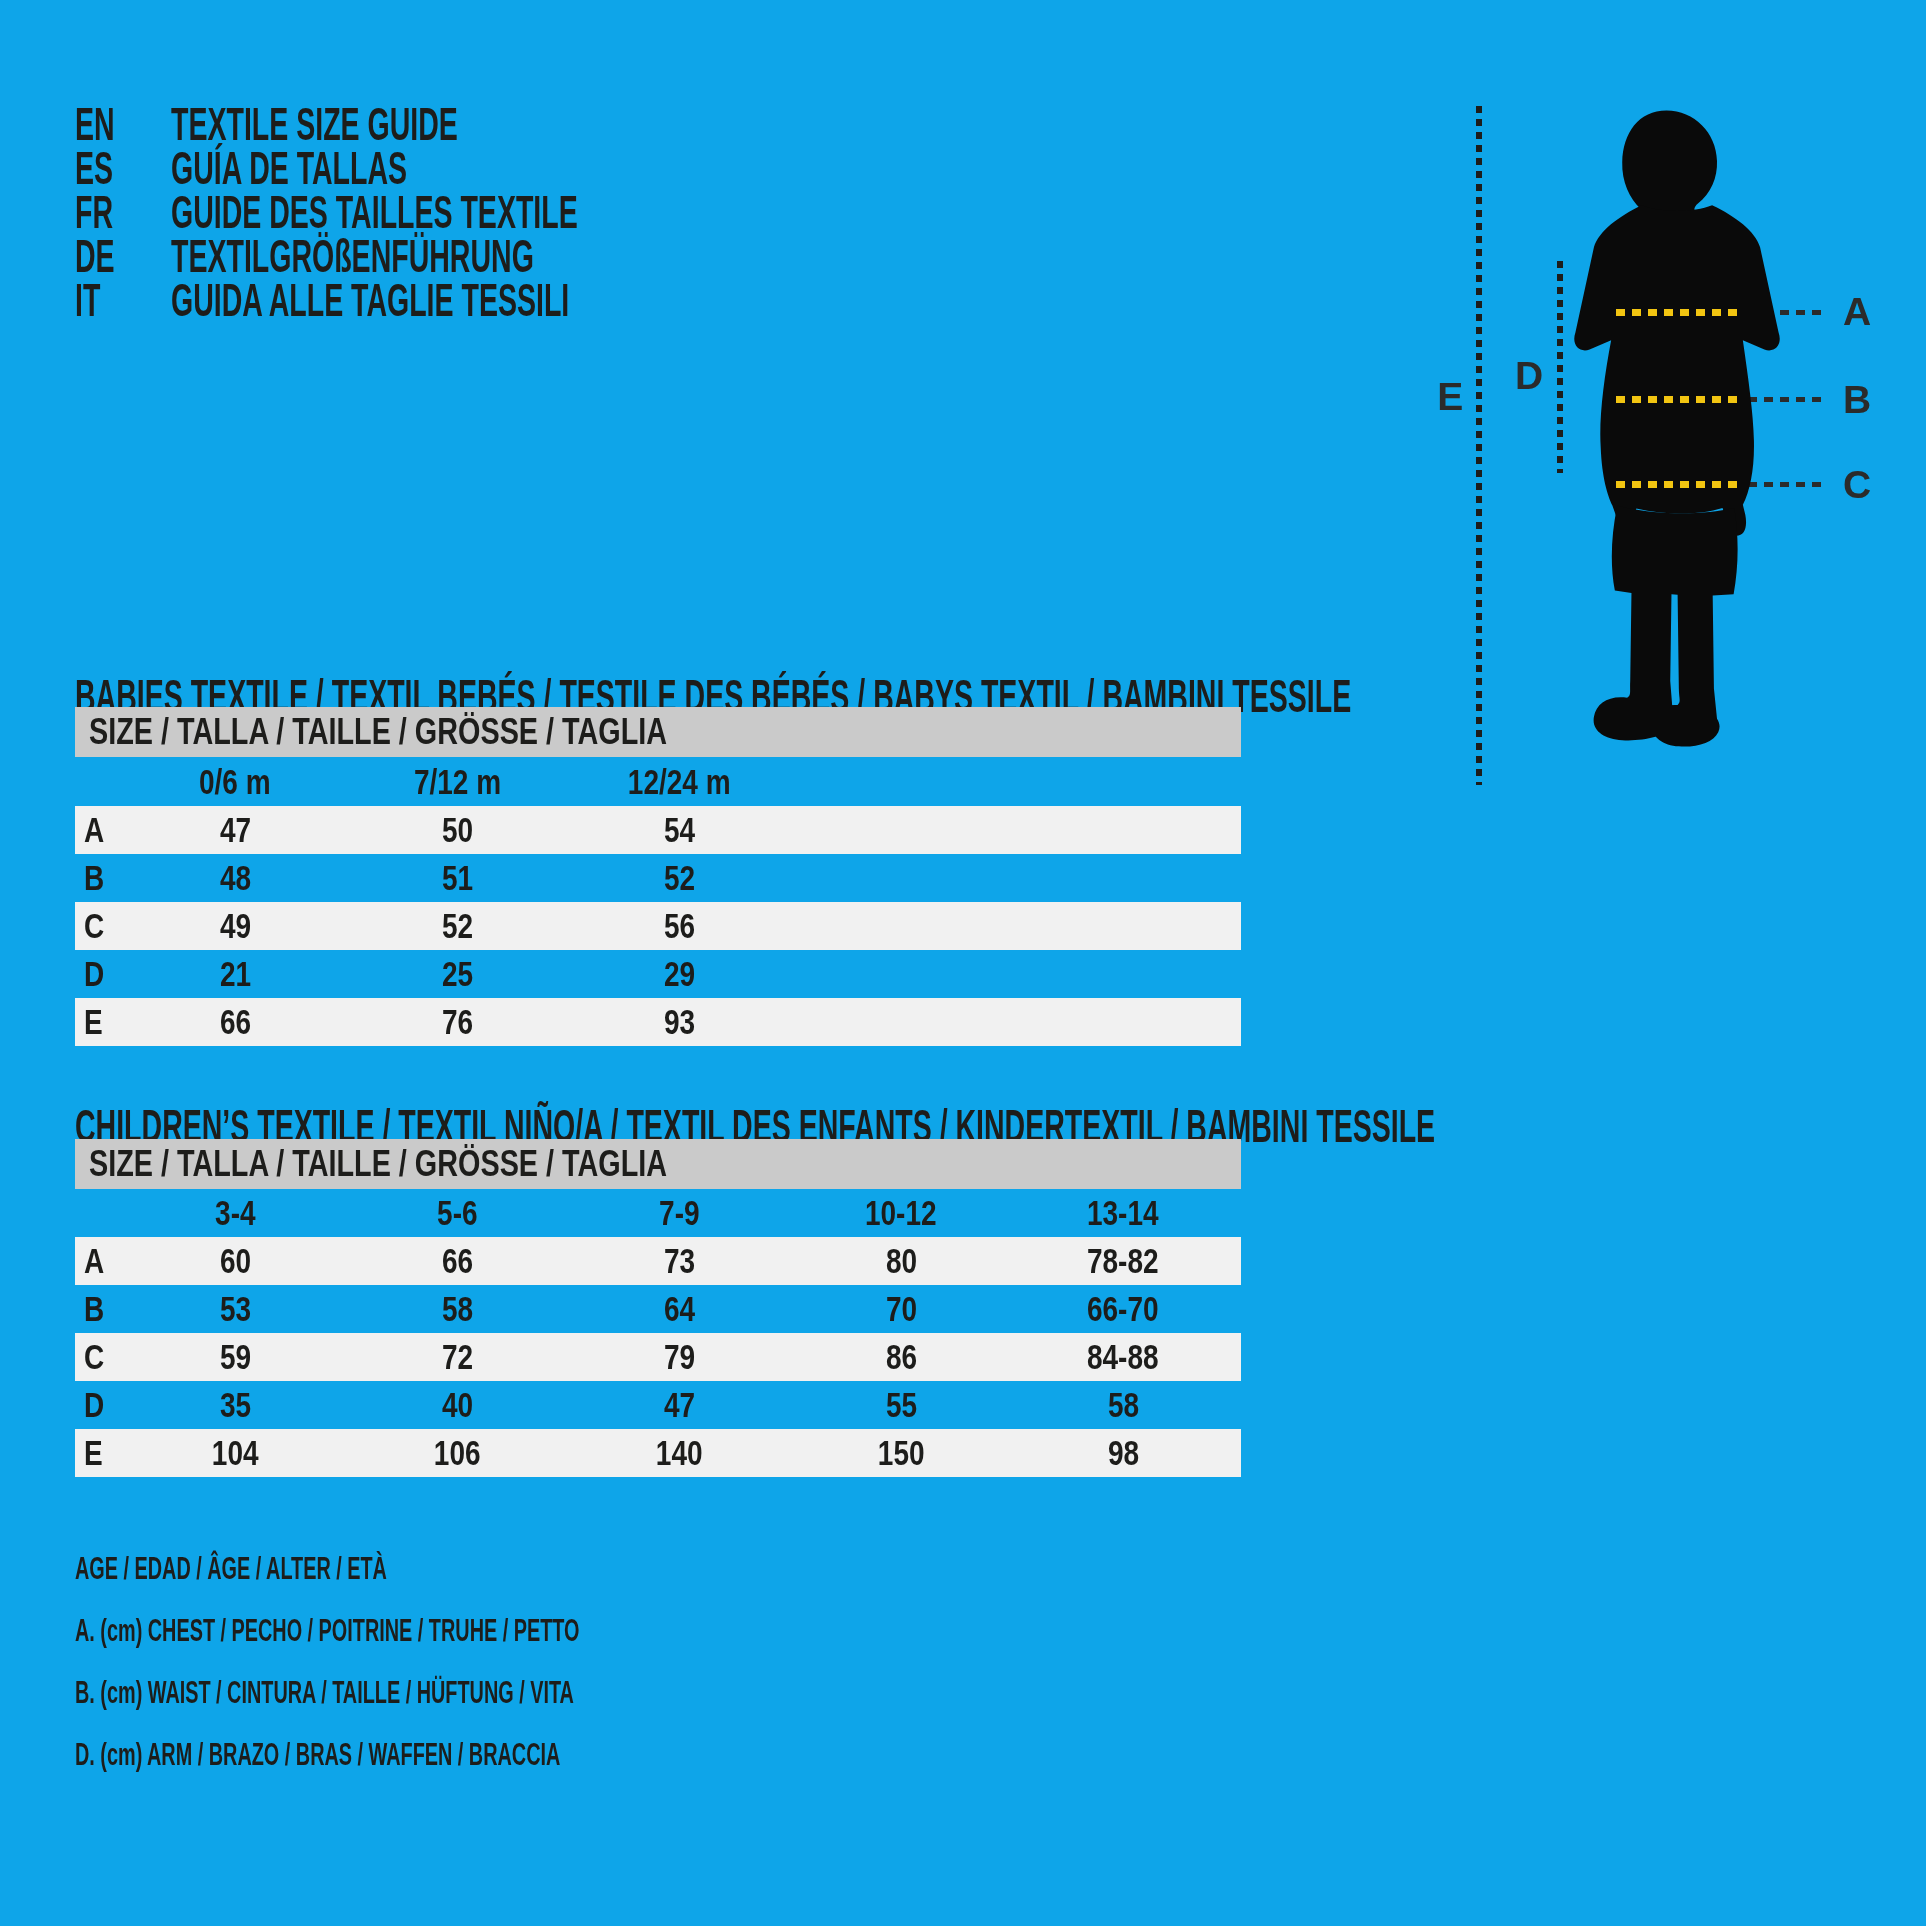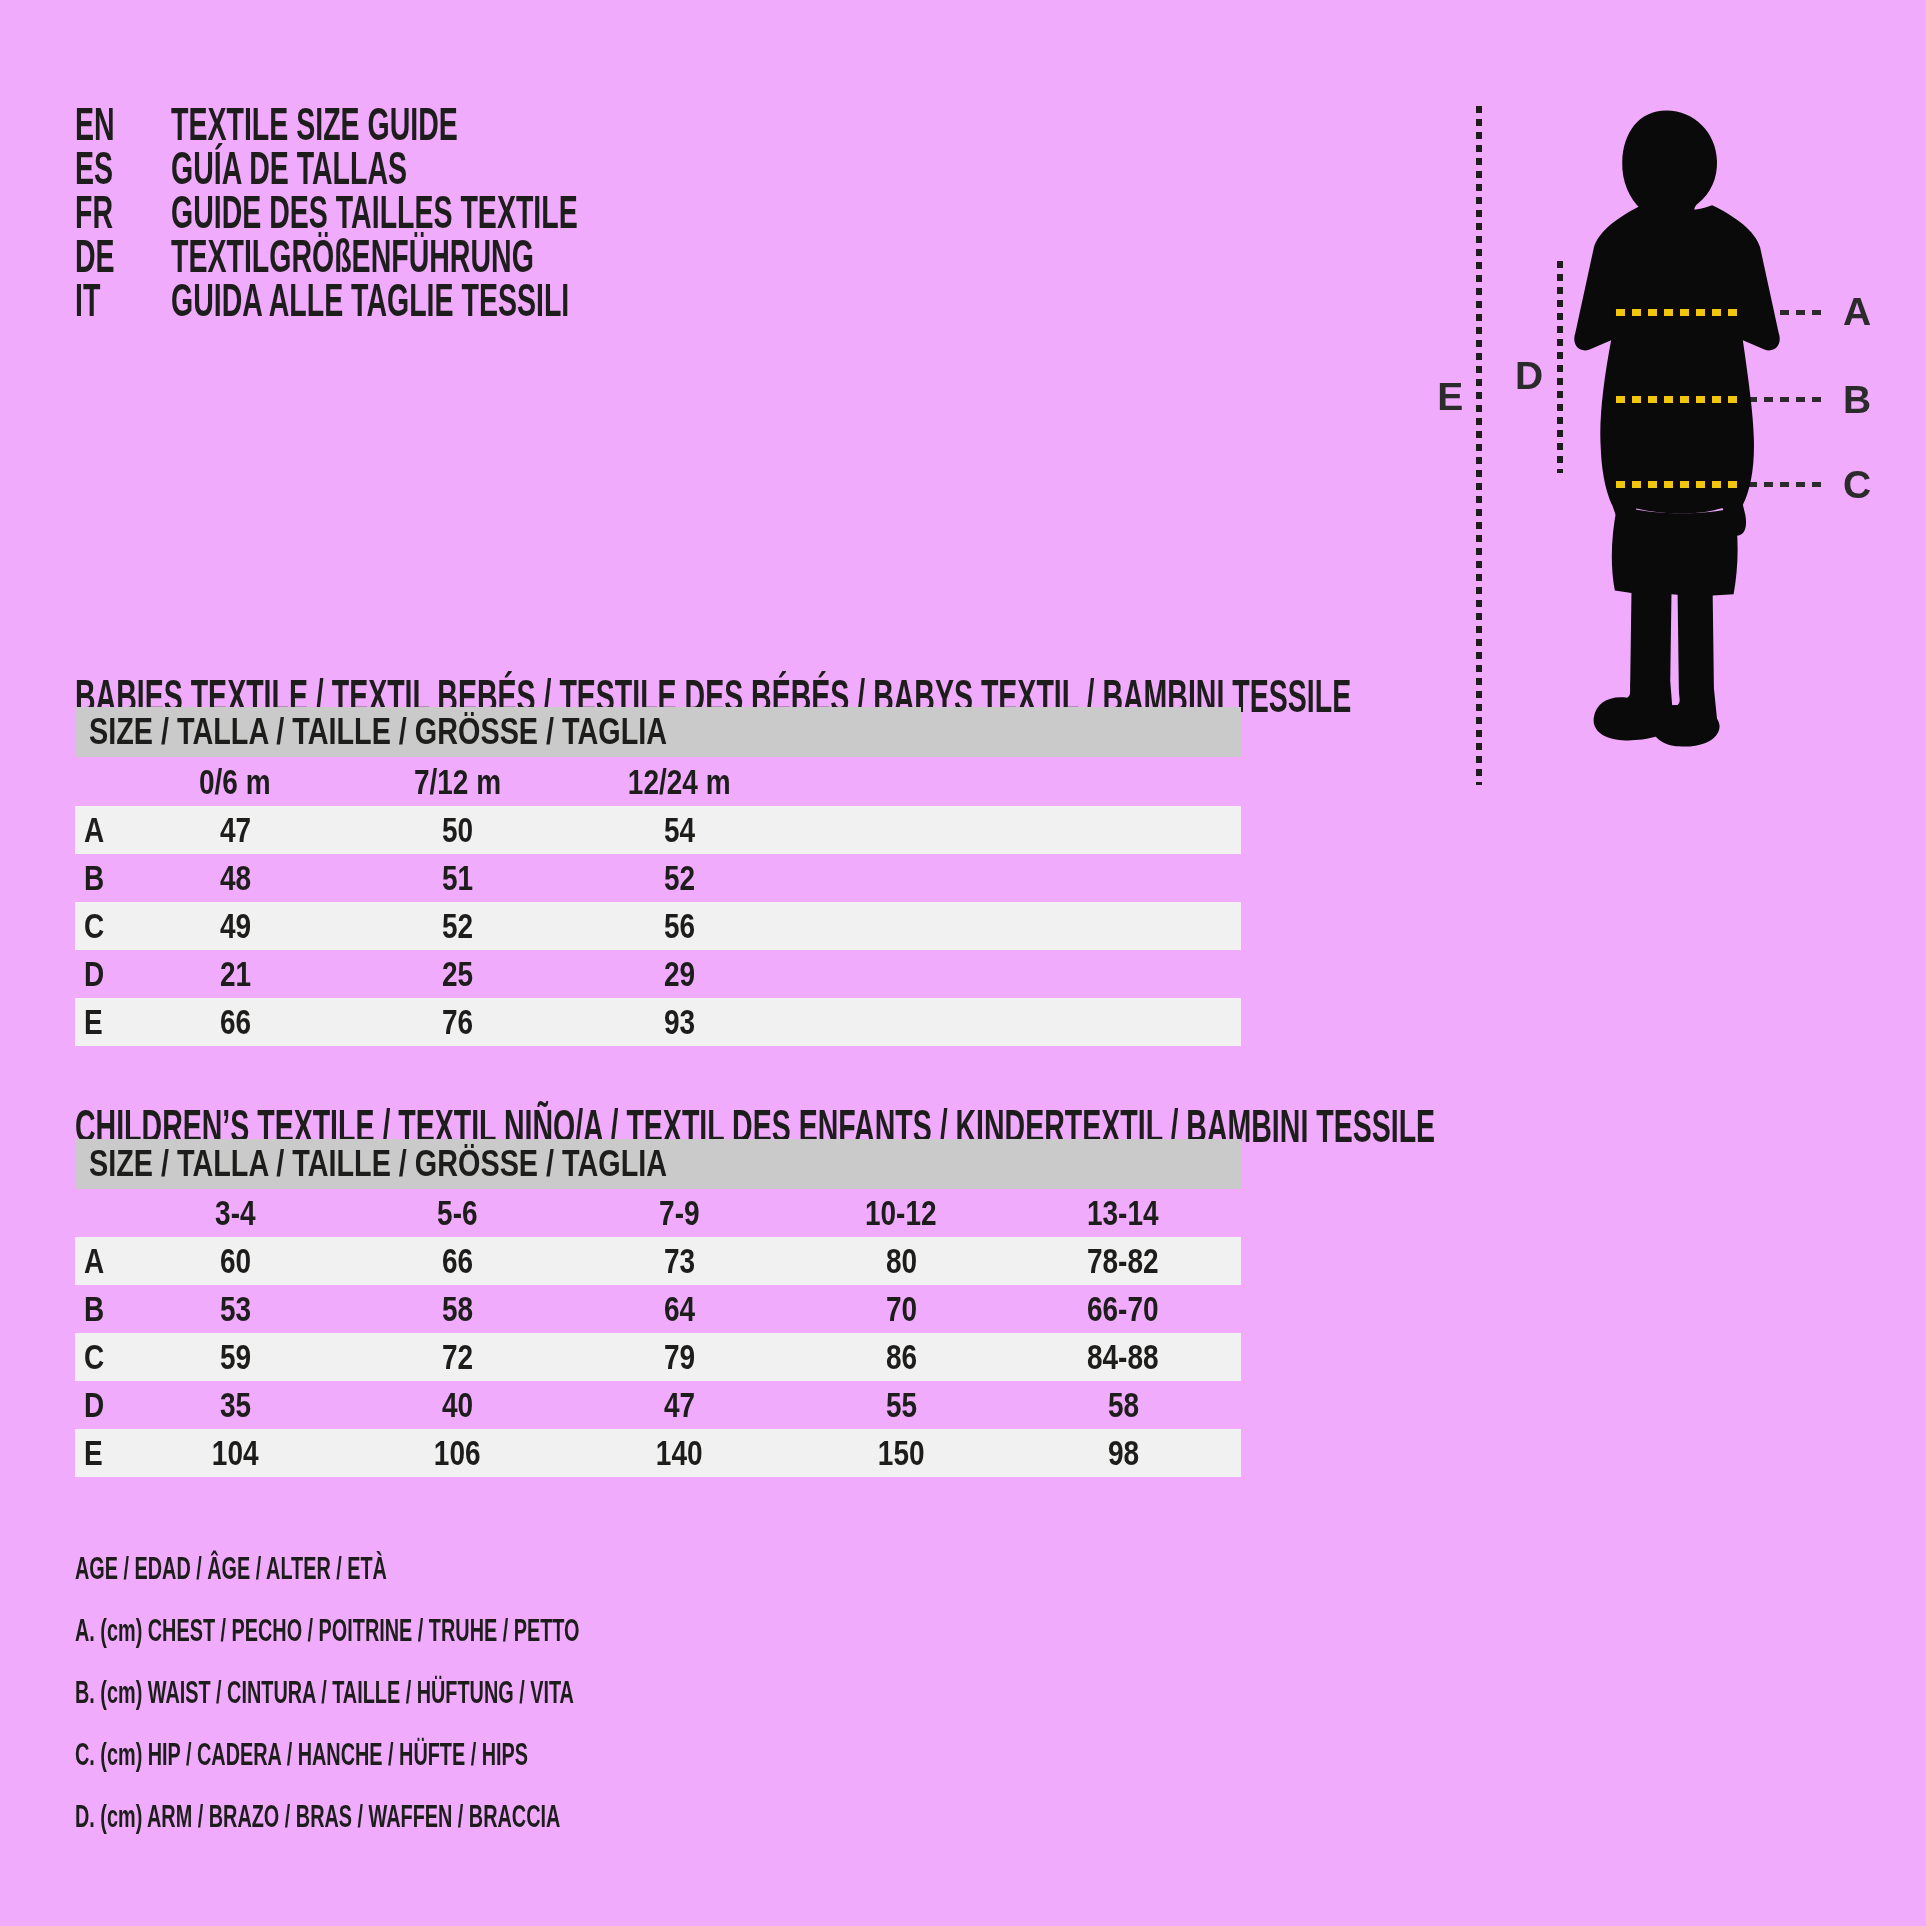--- a/index.html
+++ b/index.html
@@ -1,19 +1,19 @@
 <!DOCTYPE html>
 <html style="font-size:10px"><head>
 <meta charset="utf-8">
 <style>
   html,body{margin:0;padding:0;background:#ffffff;}
   .page{
     position:relative;
     width:1926px;height:1926px;
-    background:#f0abfc;
+    background:#0ea5e9;
     font-family:"Liberation Sans",sans-serif;
     font-weight:700;
     color:#1d1d1b;
     overflow:hidden;
   }
   
   .cond{display:inline-block;transform:scaleX(0.62);transform-origin:0 50%;white-space:nowrap;}
   .tnum{display:inline-block;transform:scaleX(0.80);white-space:nowrap;}           
   .tlab{display:inline-block;transform:scaleX(0.80);transform-origin:0 50%;white-space:nowrap;}
 
@@ -225,18 +225,17 @@
       <div class="cell"><span class="tnum">150</span></div>
       <div class="cell"><span class="tnum">98</span></div>
       <div></div>
     </div>
   </section>
 
   <section class="legend">
     <div class="legend-line"><span class="cond">AGE / EDAD / ÂGE / ALTER / ETÀ</span></div>
     <div class="legend-line"><span class="cond">A. (cm) CHEST / PECHO / POITRINE / TRUHE / PETTO</span></div>
     <div class="legend-line"><span class="cond">B. (cm) WAIST / CINTURA / TAILLE / HÜFTUNG / VITA</span></div>
-    <div class="legend-line"><span class="cond">C. (cm) HIP / CADERA / HANCHE / HÜFTE / HIPS</span></div>
     <div class="legend-line"><span class="cond">D. (cm) ARM / BRAZO / BRAS / WAFFEN / BRACCIA</span></div>
   </section>
 
 </div>
 
 
 </body></html>

